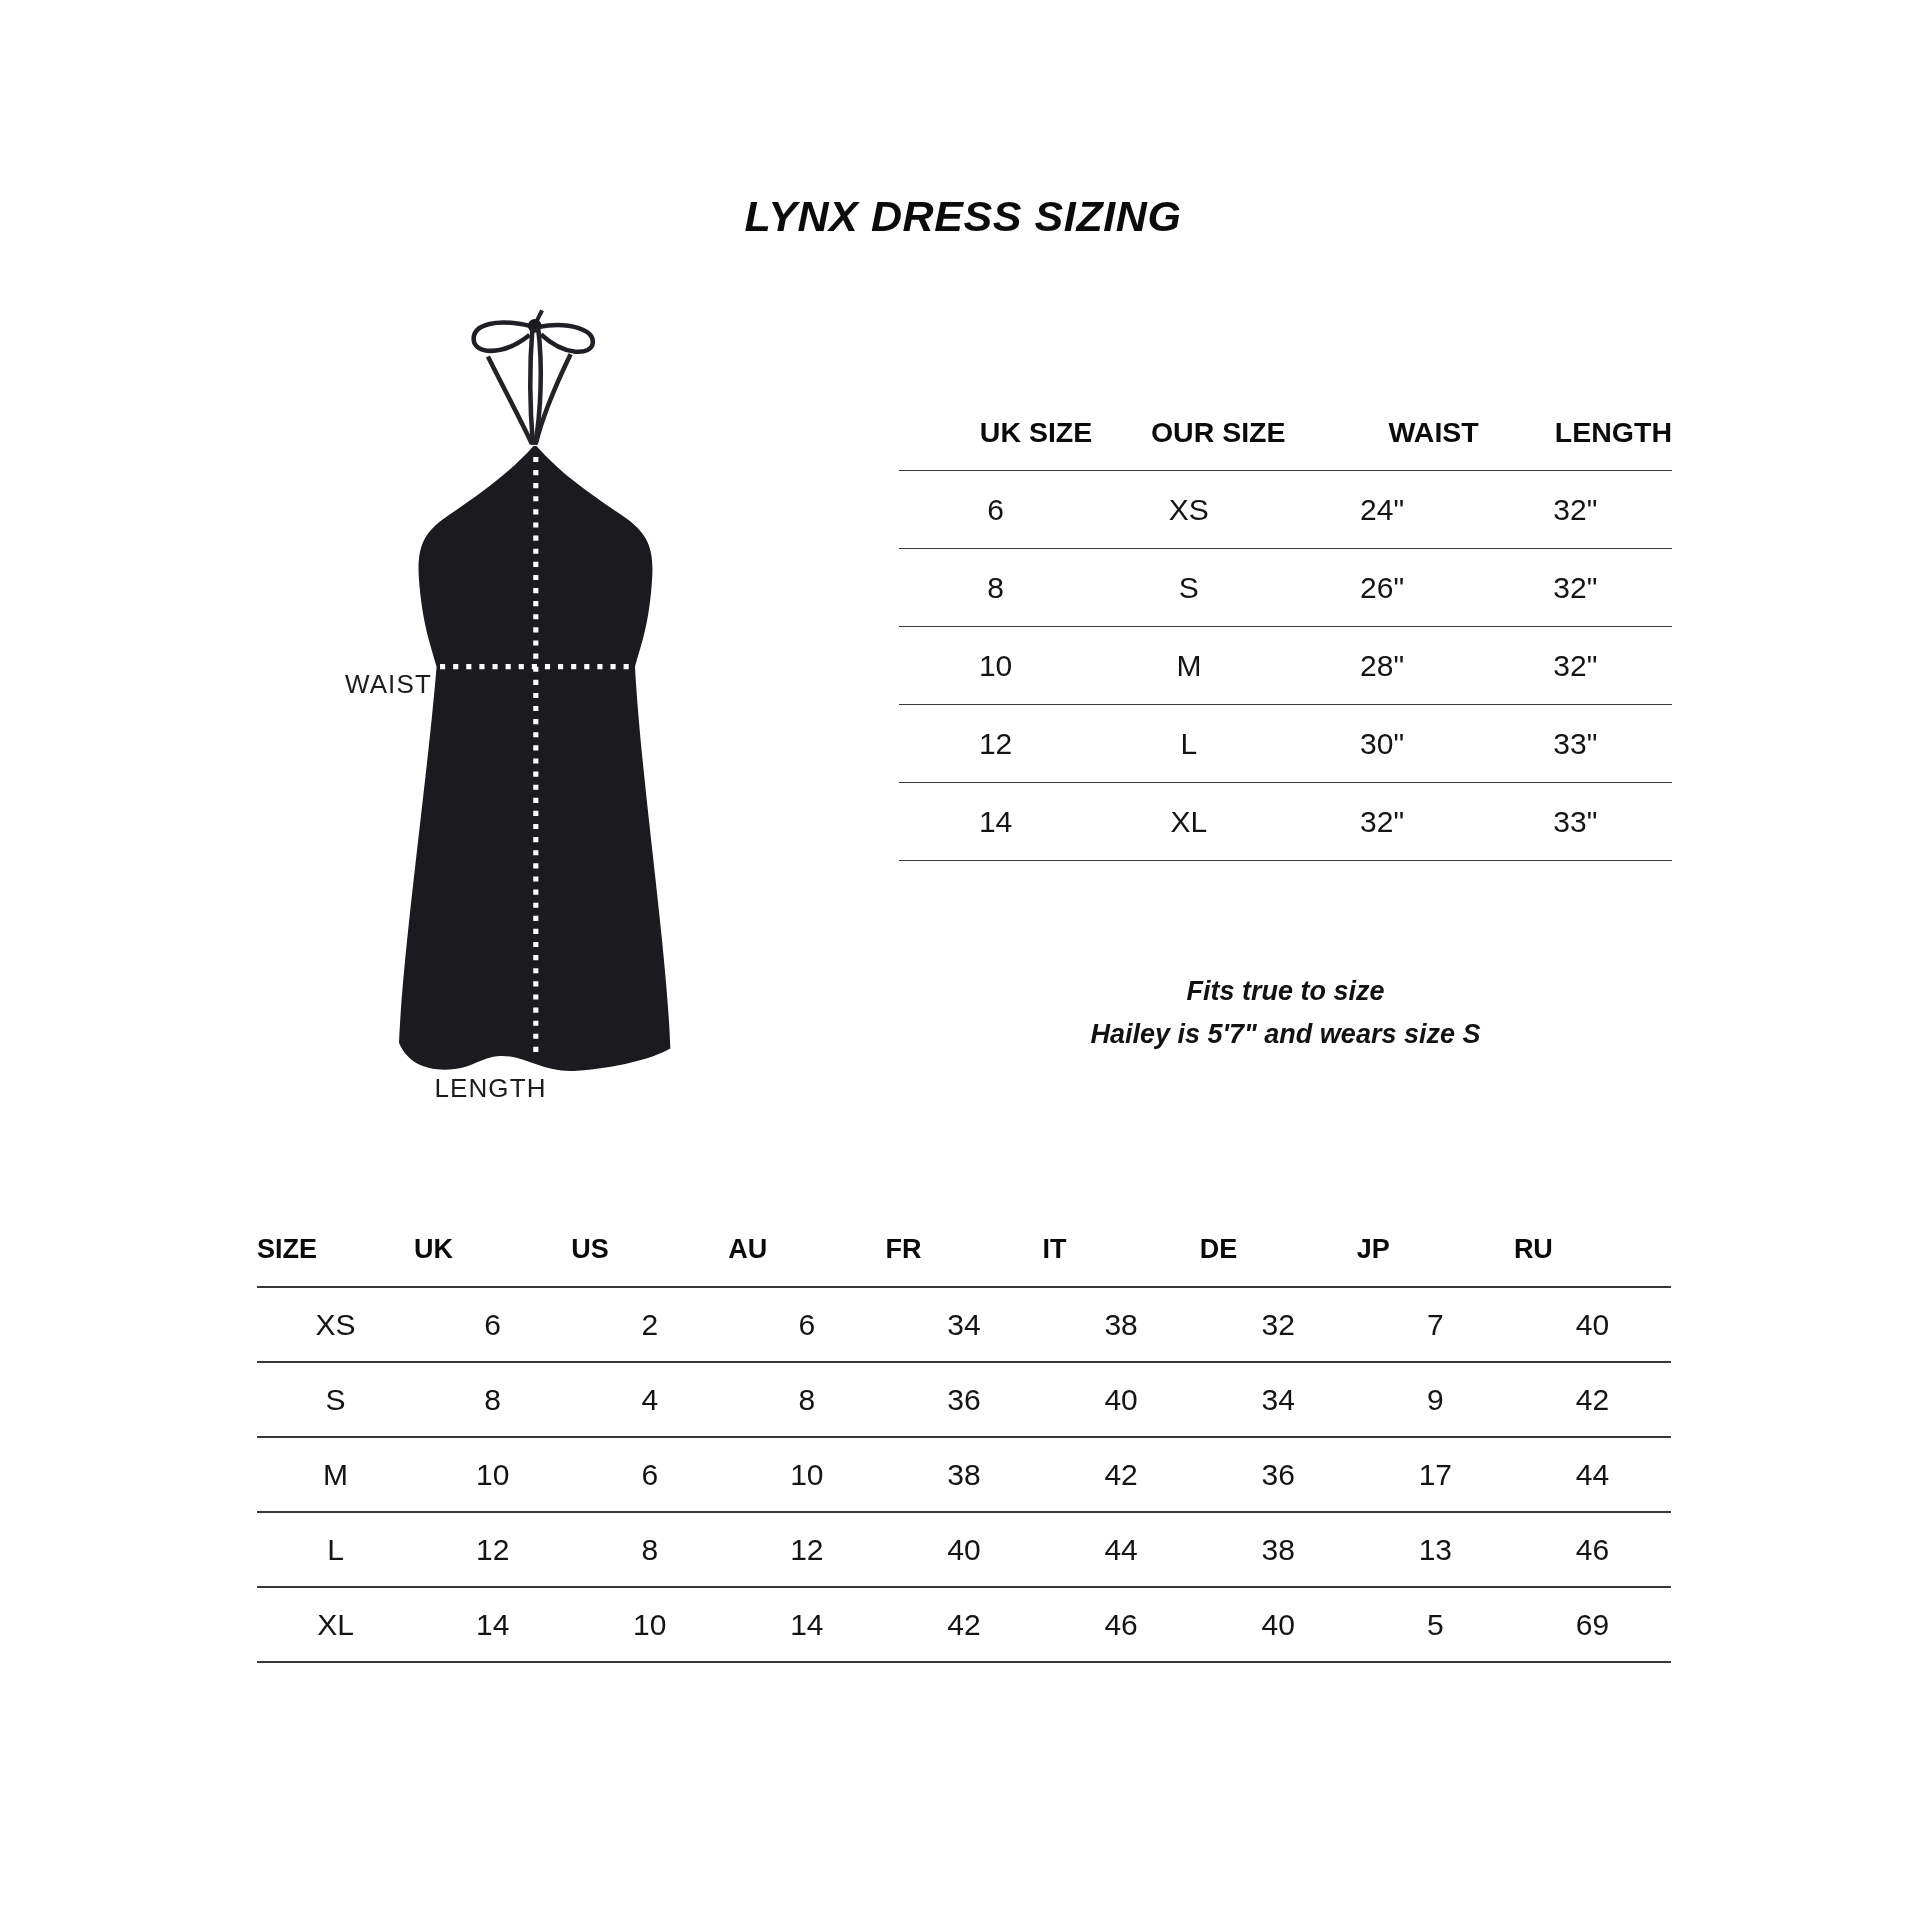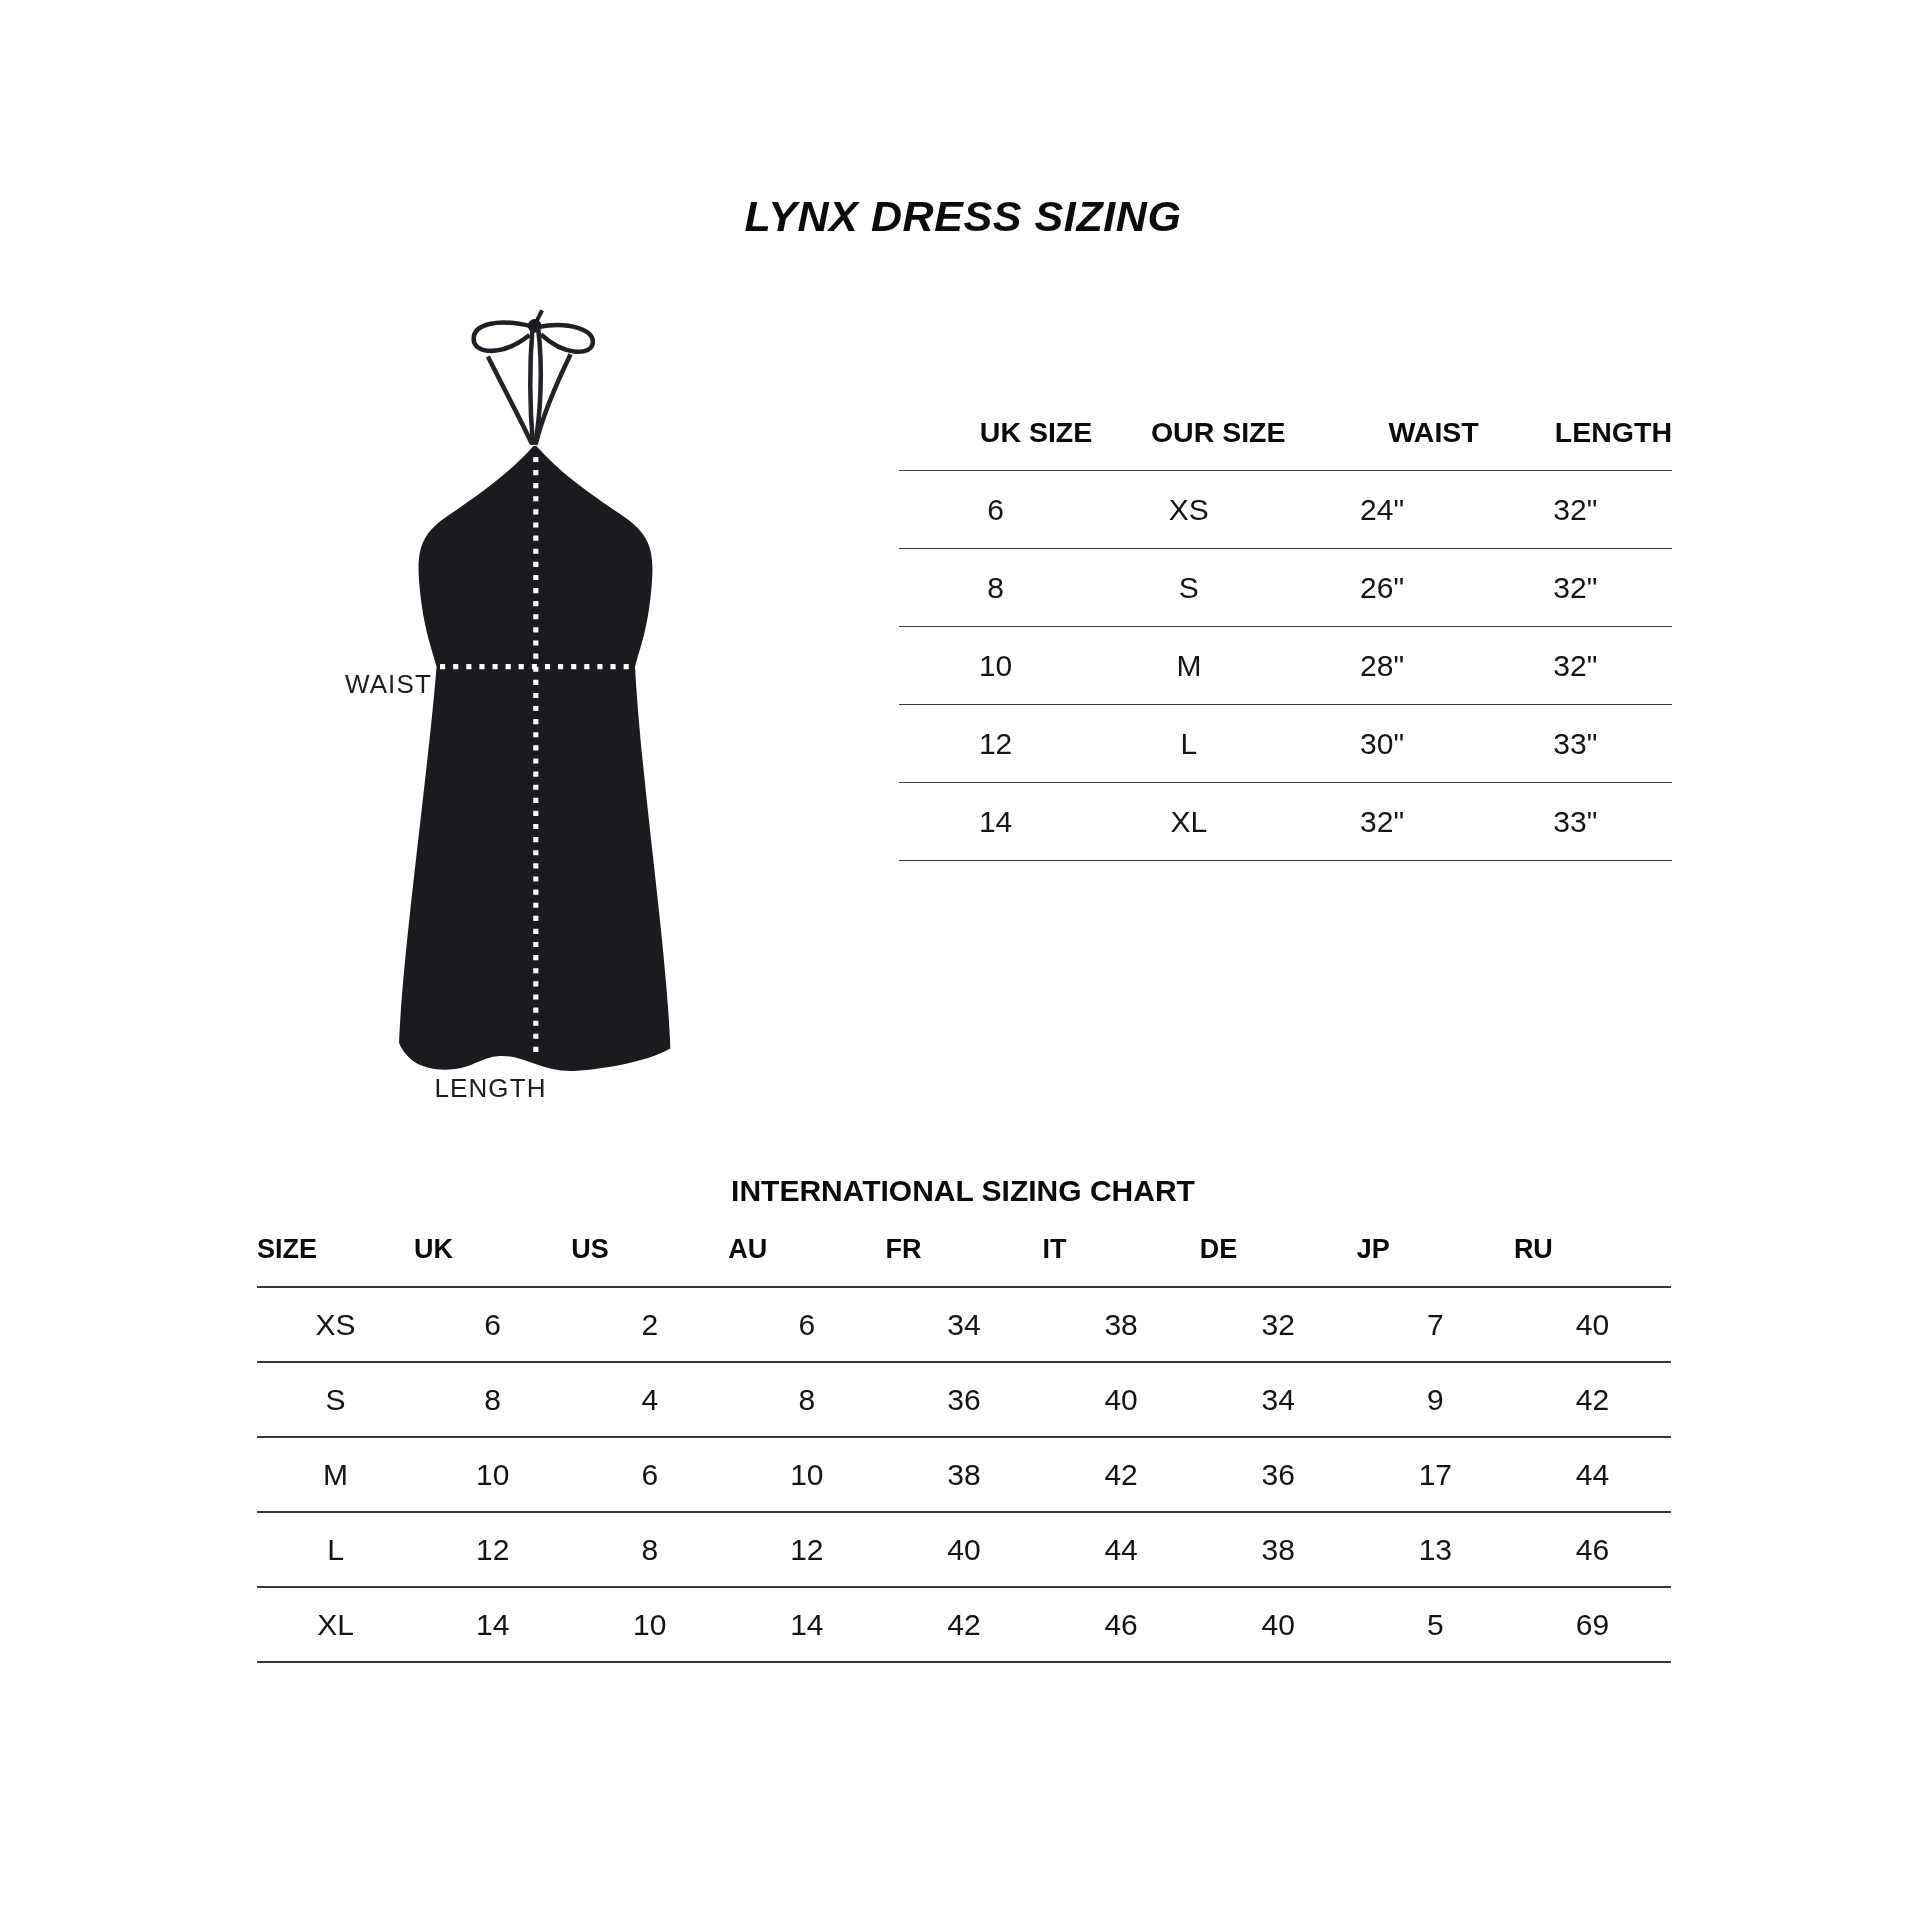--- a/index.html
+++ b/index.html
@@ -160,22 +160,25 @@
         </div>
         <div class="tr">
           <div class="td">14</div>
           <div class="td">XL</div>
           <div class="td">32"</div>
           <div class="td">33"</div>
         </div>
       </div>
   </div>
 
-
-  <div class="intl-title">INTERNATIONAL SIZING CHART</div>
+  <div class="fit-note">
+    <div>Fits true to size</div>
+    <div>Hailey is 5'7" and wears size S</div>
+  </div>
+
 
   <div class="intl-table">
     <div class="thead">
         <div class="th">SIZE</div>
         <div class="th">UK</div>
         <div class="th">US</div>
         <div class="th">AU</div>
         <div class="th">FR</div>
         <div class="th">IT</div>
         <div class="th">DE</div>

